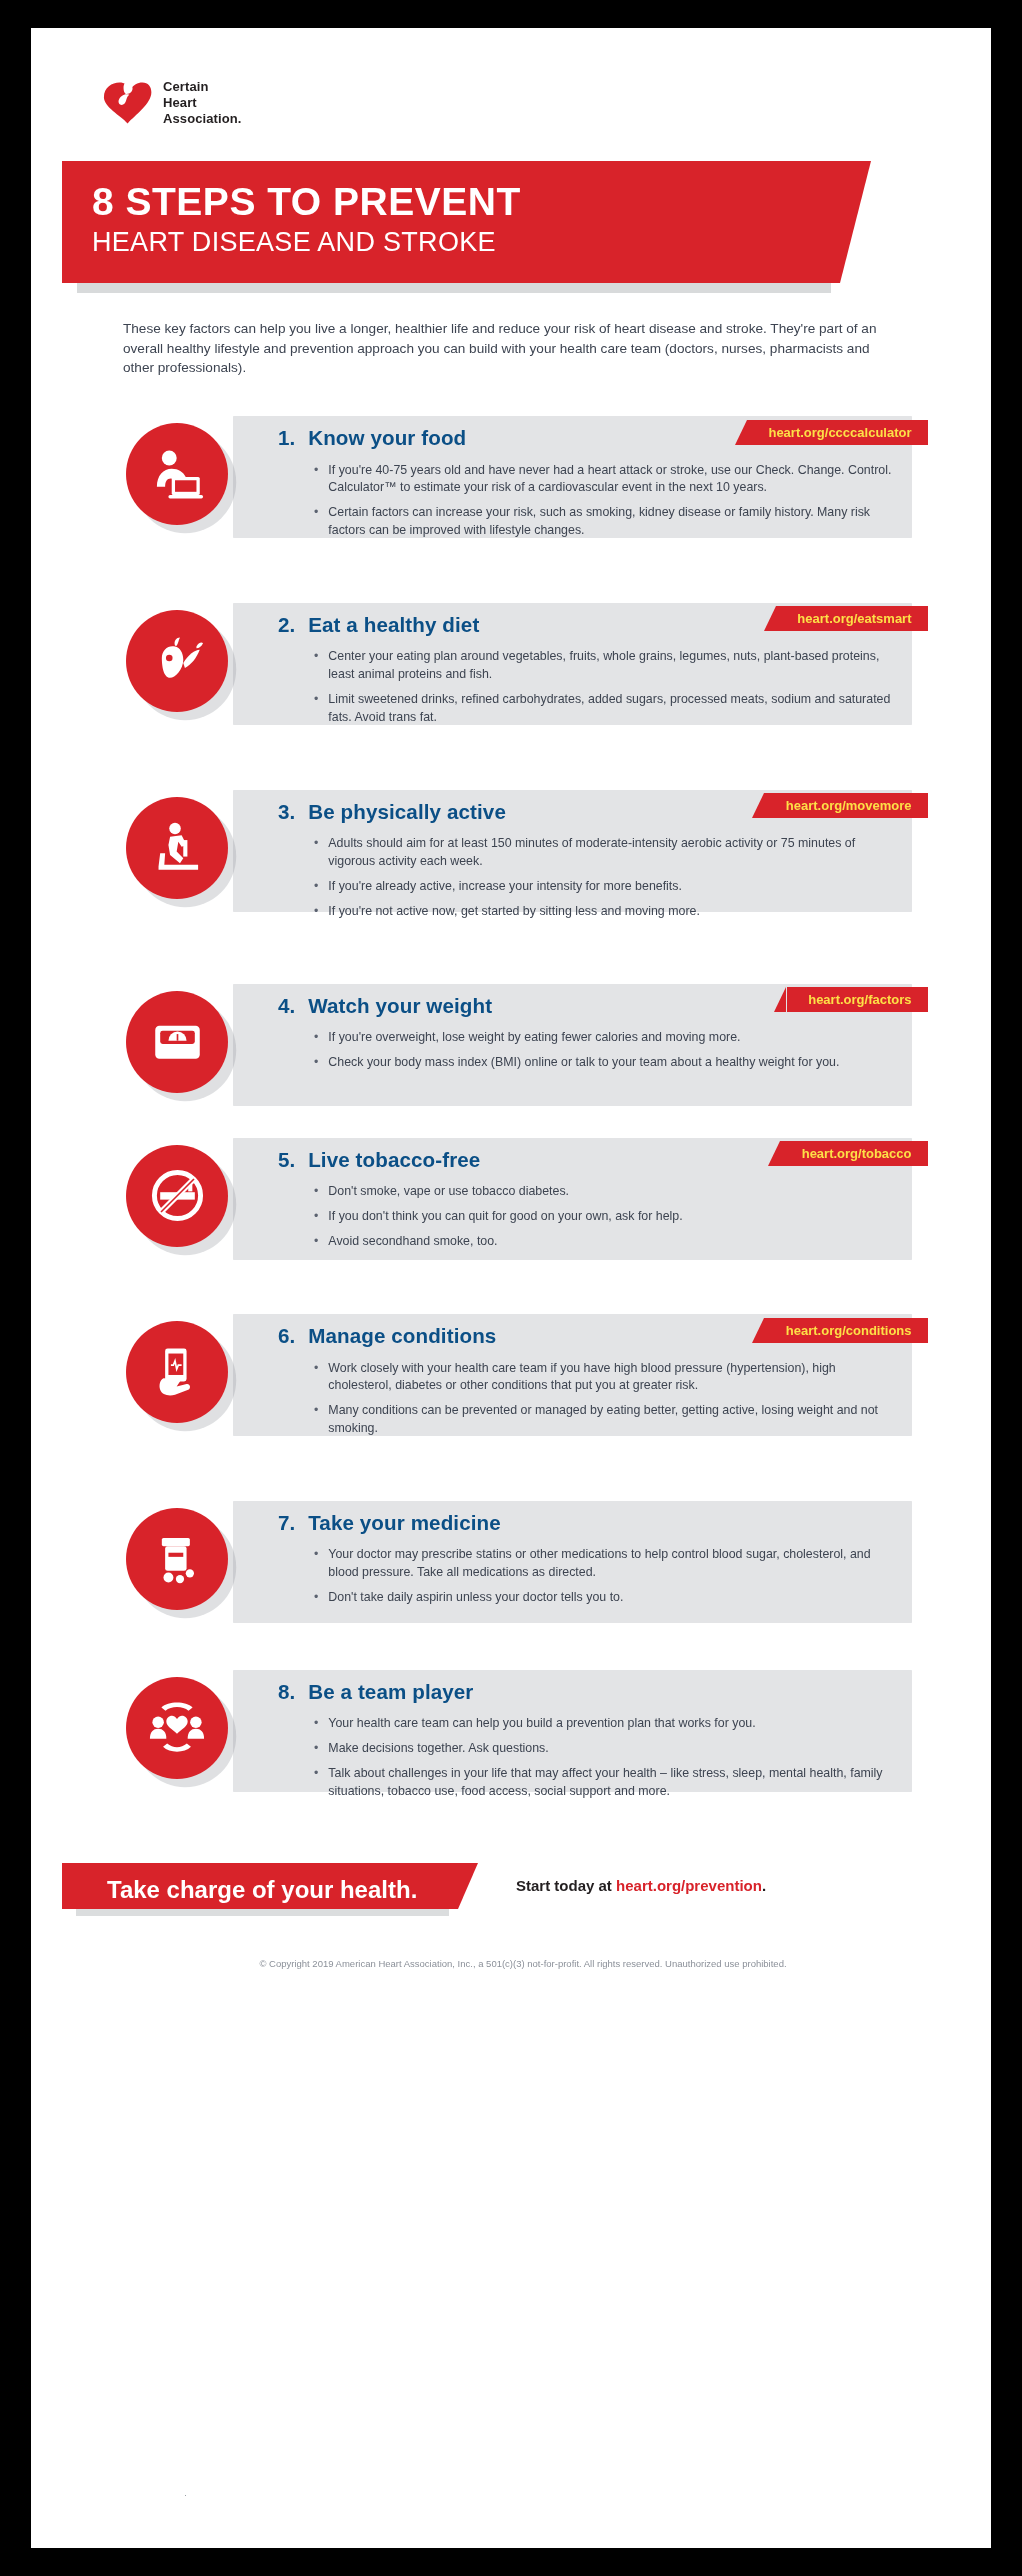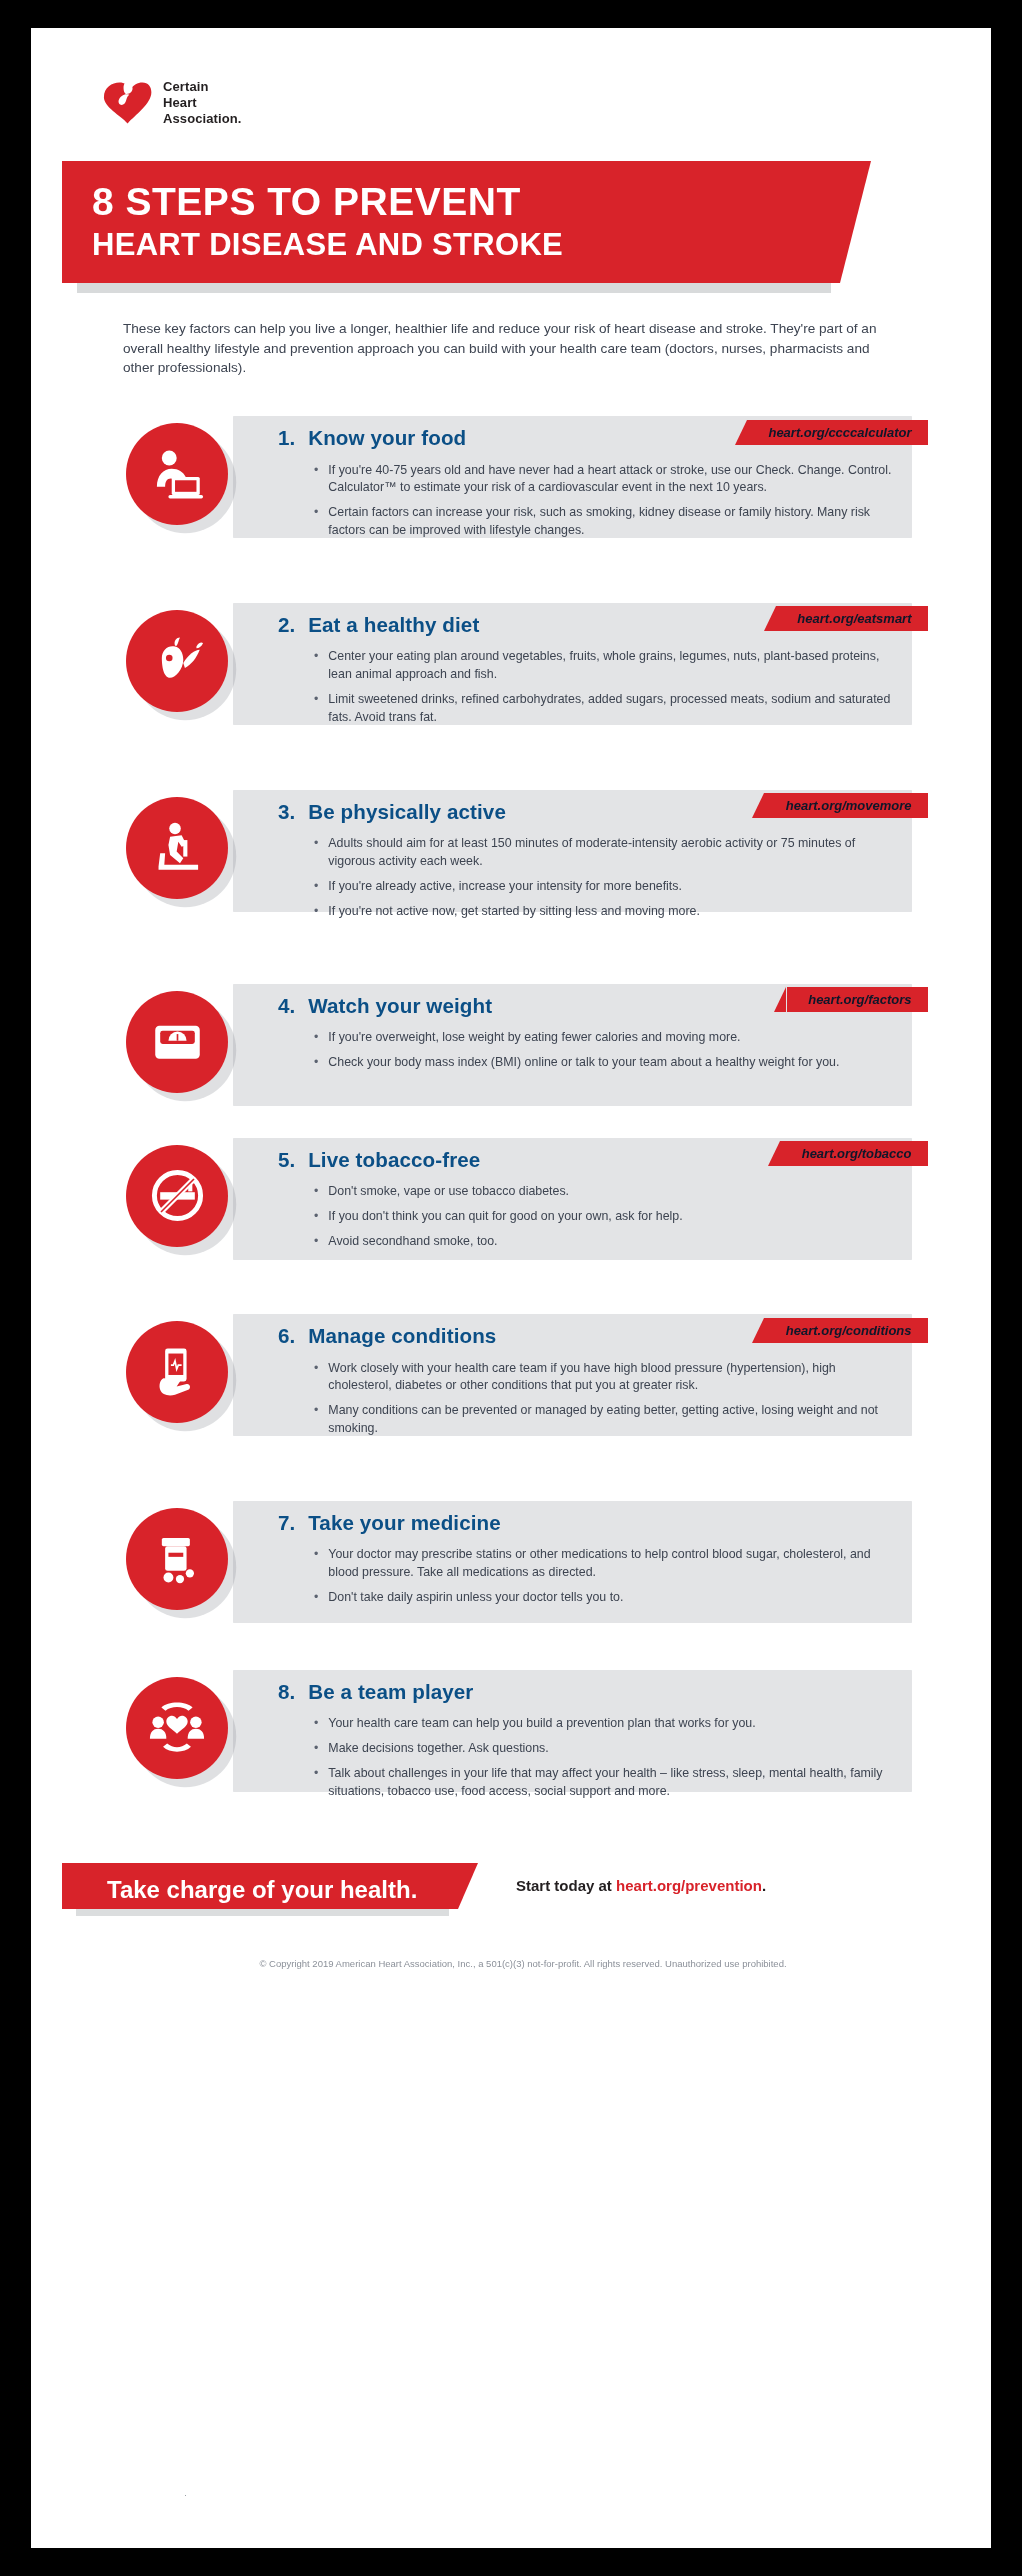--- a/index.html
+++ b/index.html
@@ -71,22 +71,22 @@
     left: 61px; top: 18px;
     color: #fff;
   }
   .banner-line1 {
     font-size: 39px;
     font-weight: bold;
     letter-spacing: 0.5px;
     line-height: 1.16;
   }
   .banner-line2 {
-    font-size: 31px;
-    font-weight: bold;
+    font-size: 27px;
+    font-weight: normal;
     letter-spacing: 0.3px;
     line-height: 1.2;
     margin-top: 1.6px;
   }
 
   
   .intro {
     margin: 36px 91px 0 92px;
     font-size: 13.6px;
     line-height: 1.45;
@@ -141,24 +141,23 @@
   }
   .bullet .dot { color: #5b6270; font-size: 12.4px; line-height: 1.42; }
 
   
   .url-tag {
     position: absolute;
     right: 63px;
     top: 11.5px;
     height: 25px;
     background: #d8232a;
-    color: #0f172a;
+    color: #fde047;
     font-size: 13px;
     font-weight: bold;
-    font-style: italic;
     display: flex;
     align-items: center;
     padding: 0 16.5px 0 21.4px;
     white-space: nowrap;
   }
   .url-tag:before {
     content: "";
     position: absolute;
     left: -12.4px; top: 0;
     width: 0; height: 0;
@@ -320,21 +319,21 @@
           <span>heart.org/eatsmart</span>
         </div>
         <div class="step-content">
           <div class="step-head">
             <span class="step-num">2.</span>
             <span class="step-title">Eat a healthy diet</span>
           </div>
           <div class="bullets">
             <div class="bullet">
               <span class="dot">•</span>
-              <span>Center your eating plan around vegetables, fruits, whole grains, legumes, nuts, plant-based proteins, lean animal approach and fish.</span>
+              <span>Center your eating plan around vegetables, fruits, whole grains, legumes, nuts, plant-based proteins, least animal proteins and fish.</span>
             </div>
             <div class="bullet">
               <span class="dot">•</span>
               <span>Limit sweetened drinks, refined carbohydrates, added sugars, processed meats, sodium and saturated fats. Avoid trans fat.</span>
             </div>
           </div>
         </div>
       </div>
 
       <div class="step">

